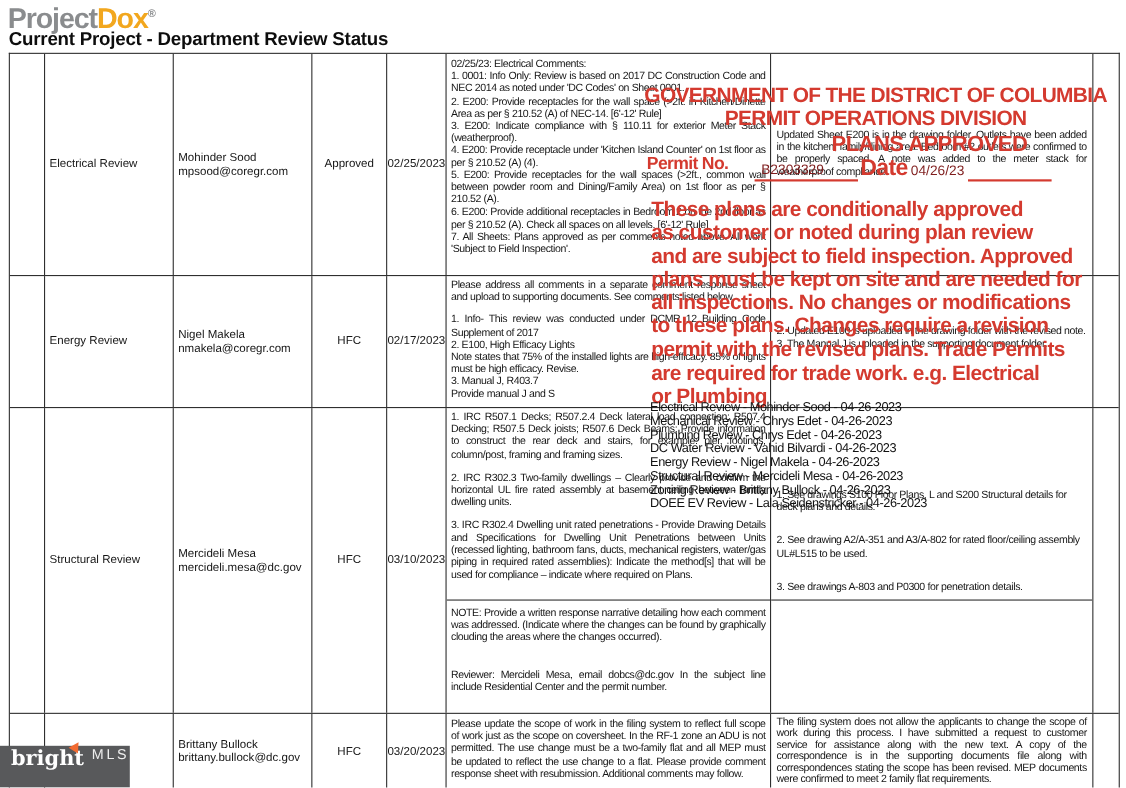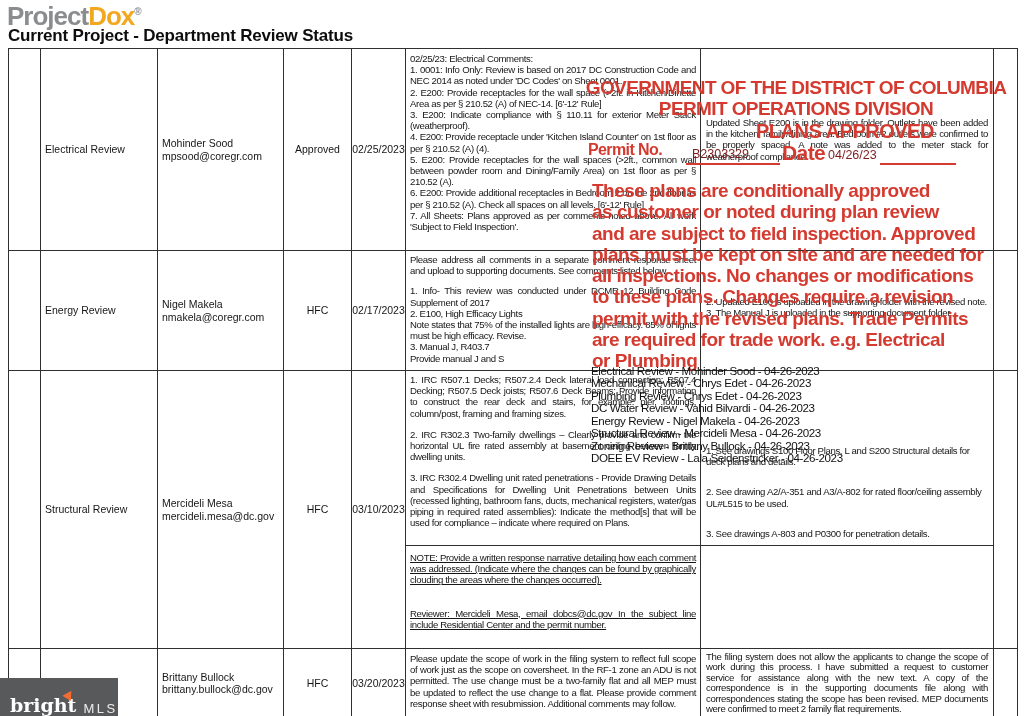--- a/index.html
+++ b/index.html
@@ -36,21 +36,21 @@
   .resp-struct .para + .para{margin-top:19px;}
   .resp-struct .para, .resp-energy .para{text-align:left;}
   .tight .para{line-height:10.4px;}
   .r0 .c5{padding:4px;}
   .r0 .c6{padding:68px 5px 0 5px;}
   .r1 .c5{padding:3px 4px;}
   .r1 .c6{padding:45px 5px 0 5px;}
   .r2 .c5,.r2 .c6{padding:0;}
   .sub{box-sizing:border-box;overflow:hidden;}
   .r2 .c5 .sub1{height:175px;border-bottom:1px solid var(--line);padding:3px 4px;}
-  .r2 .c5 .sub2{height:102px;padding:6px 4px;text-decoration:underline;}
+  .r2 .c5 .sub2{height:102px;padding:6px 4px;}
   .r2 .c6 .sub1{height:175px;border-bottom:1px solid var(--line);padding:74px 5px 0 5px;}
   .r2 .c6 .sub2{height:102px;}
   .r3 .c5{padding:4px;}
   .r3 .c6{padding:3px 5px 0 5px;}
 
   
   .stamp{position:absolute;color:var(--stamp-red);font-weight:bold;white-space:nowrap;}
   .stamp-header{left:570px;top:78px;width:452px;text-align:center;font-size:19px;line-height:20.5px;letter-spacing:-0.6px;}
   .stamp-approved{left:756px;top:120px;font-size:20px;letter-spacing:-0.5px;}
   .stamp-permit-label{left:588px;top:141px;font-size:16px;letter-spacing:-0.6px;}
@@ -62,21 +62,21 @@
   .permit-no{left:692px;top:147px;}
   .date-val{left:828px;top:148px;}
   .stamp-body{left:592px;top:180px;font-size:19px;line-height:21.3px;letter-spacing:-0.5px;}
   .stamp-body .para{white-space:nowrap;}
 
   
   .signoffs{position:absolute;left:591px;top:365px;font-size:11.6px;line-height:12.45px;letter-spacing:-0.4px;color:#111;white-space:nowrap;}
 
   
   .watermark{position:absolute;left:0;top:678px;width:118px;height:38px;background:var(--watermark-bg);
-             display:flex;align-items:flex-end;padding-left:10px;box-sizing:border-box;}
+             display:flex;align-items:flex-start;padding-left:10px;box-sizing:border-box;}
   .wm-brand{font-family:"DejaVu Serif",serif;font-weight:bold;font-size:19px;color:#fff;position:relative;}
   .wm-cursor{position:absolute;right:2px;top:-4px;width:0;height:0;border-left:5px solid transparent;
              border-right:5px solid transparent;border-bottom:9px solid var(--watermark-accent);
              transform:rotate(32deg);}
   .wm-suffix{margin-left:7px;font-size:13px;color:#ededed;letter-spacing:2.5px;font-weight:normal;}
 </style>
 </head>
 <body>
 
 <div class="page">

